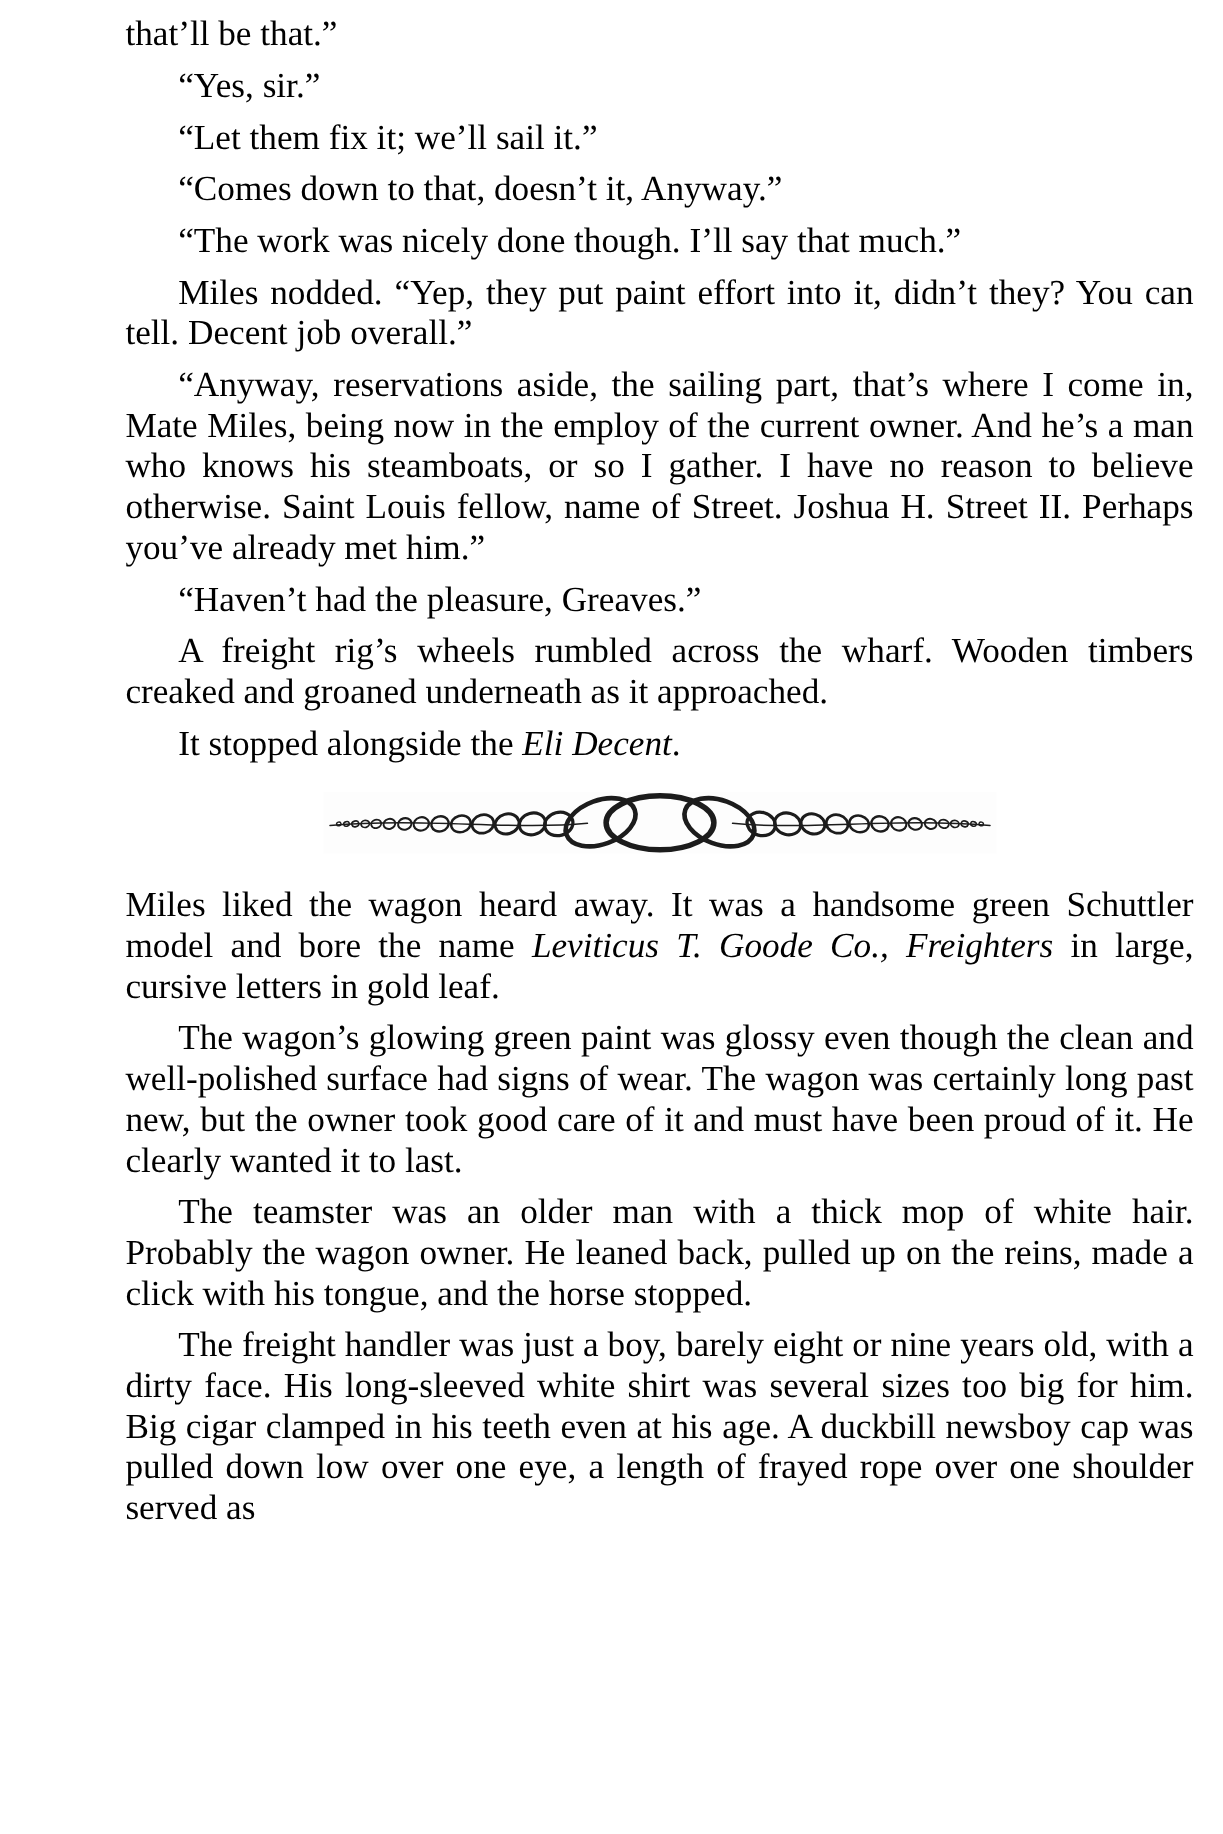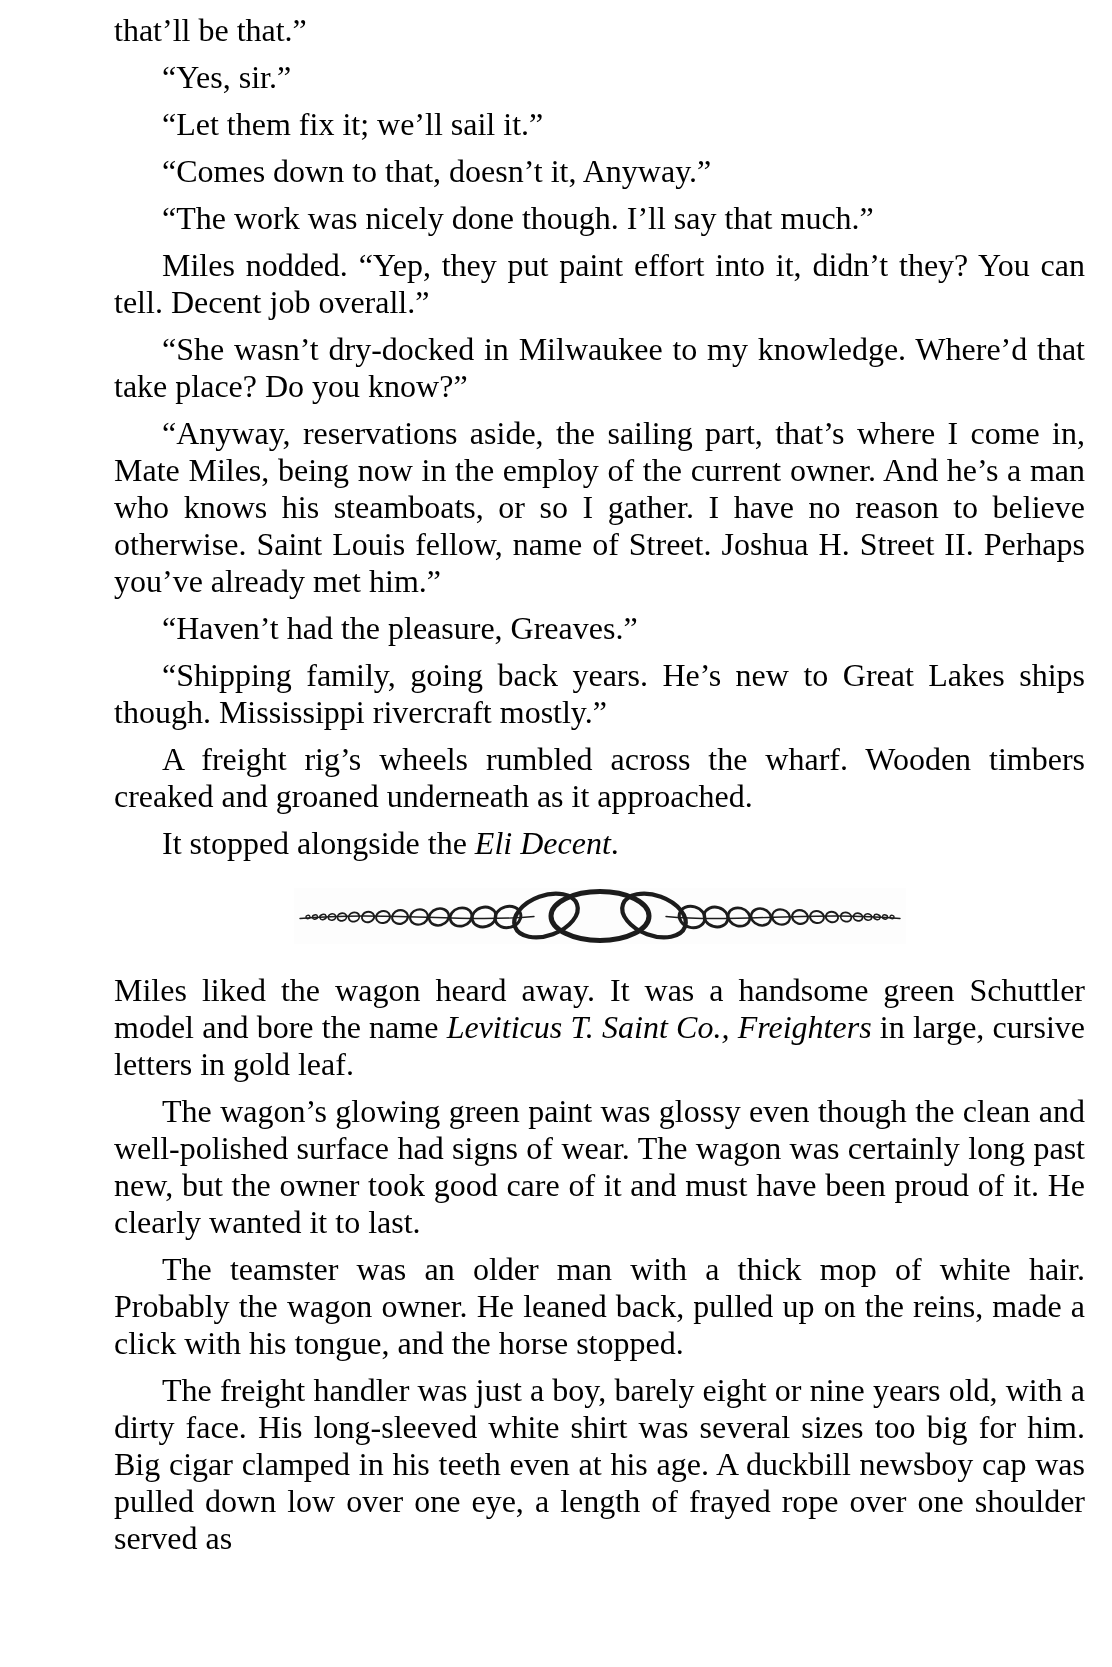--- a/index.html
+++ b/index.html
@@ -47,24 +47,22 @@
 <body>
 
 <div class="page">
 
   <p class="flush"><span>that’ll be that.”</span></p>
   <p><span>“Yes, sir.”</span></p>
   <p><span>“Let them fix it; we’ll sail it.”</span></p>
   <p><span>“Comes down to that, doesn’t it, Anyway.”</span></p>
   <p><span>“The work was nicely done though. I’ll say that much.”</span></p>
   <p><span>Miles nodded. “Yep, they put paint effort into it, didn’t they? You can tell. Decent job overall.”</span></p>
-  <p><span>“She wasn’t dry-docked in Milwaukee to my knowledge. Where’d that take place? Do you know?”</span></p>
   <p><span>“Anyway, reservations aside, the sailing part, that’s where I come in, Mate Miles, being now in the employ of the current owner. And he’s a man who knows his steamboats, or so I gather. I have no reason to believe otherwise. Saint Louis fellow, name of Street. Joshua H. Street II. Perhaps you’ve already met him.”</span></p>
   <p><span>“Haven’t had the pleasure, Greaves.”</span></p>
-  <p><span>“Shipping family, going back years. He’s new to Great Lakes ships though. Mississippi rivercraft mostly.”</span></p>
   <p><span>A freight rig’s wheels rumbled across the wharf. Wooden timbers creaked and groaned underneath as it approached.</span></p>
 
   <p><span>It stopped alongside the </span><span class="italic">Eli Decent</span><span>.</span></p>
 
   <div class="divider-wrap">
     <svg width="612" height="56" viewBox="0 0 612 56">
       <g fill="none" stroke="#1c1c1c" stroke-linecap="round">
 
         <path d="M 6 30.5 C 90 23, 170 35, 240 28.5" stroke-width="1.4"></path>
         <path d="M 372 28.5 C 442 35, 522 23, 606 30.5" stroke-width="1.4"></path>
@@ -100,19 +98,19 @@
         <ellipse cx="552" cy="29" rx="5.4" ry="4.5" stroke-width="1.8" transform="rotate(15 552 29)"></ellipse>
         <ellipse cx="564" cy="29" rx="4.6" ry="3.8" stroke-width="1.7" transform="rotate(15 564 29)"></ellipse>
         <ellipse cx="574" cy="29" rx="3.8" ry="3.2" stroke-width="1.6" transform="rotate(15 574 29)"></ellipse>
         <ellipse cx="583" cy="29" rx="3.2" ry="2.6" stroke-width="1.5" transform="rotate(15 583 29)"></ellipse>
         <ellipse cx="591" cy="29" rx="2.6" ry="2.1" stroke-width="1.4" transform="rotate(15 591 29)"></ellipse>
         <ellipse cx="598" cy="29" rx="2" ry="1.7" stroke-width="1.3" transform="rotate(15 598 29)"></ellipse>
       </g>
     </svg>
   </div>
 
-  <p class="flush"><span>Miles liked the wagon heard away. It was a handsome green Schuttler model and bore the name </span><span class="italic">Leviticus T. Saint Co., Freighters</span><span> in large, cursive letters in gold leaf.</span></p>
+  <p class="flush"><span>Miles liked the wagon heard away. It was a handsome green Schuttler model and bore the name </span><span class="italic">Leviticus T. Goode Co., Freighters</span><span> in large, cursive letters in gold leaf.</span></p>
 
   <p><span>The wagon’s glowing green paint was glossy even though the clean and well-polished surface had signs of wear. The wagon was certainly long past new, but the owner took good care of it and must have been proud of it. He clearly wanted it to last.</span></p>
   <p><span>The teamster was an older man with a thick mop of white hair. Probably the wagon owner. He leaned back, pulled up on the reins, made a click with his tongue, and the horse stopped.</span></p>
   <p><span>The freight handler was just a boy, barely eight or nine years old, with a dirty face. His long-sleeved white shirt was several sizes too big for him. Big cigar clamped in his teeth even at his age. A duckbill newsboy cap was pulled down low over one eye, a length of frayed rope over one shoulder served as</span></p>
 
 </div>
 
 </body></html>

